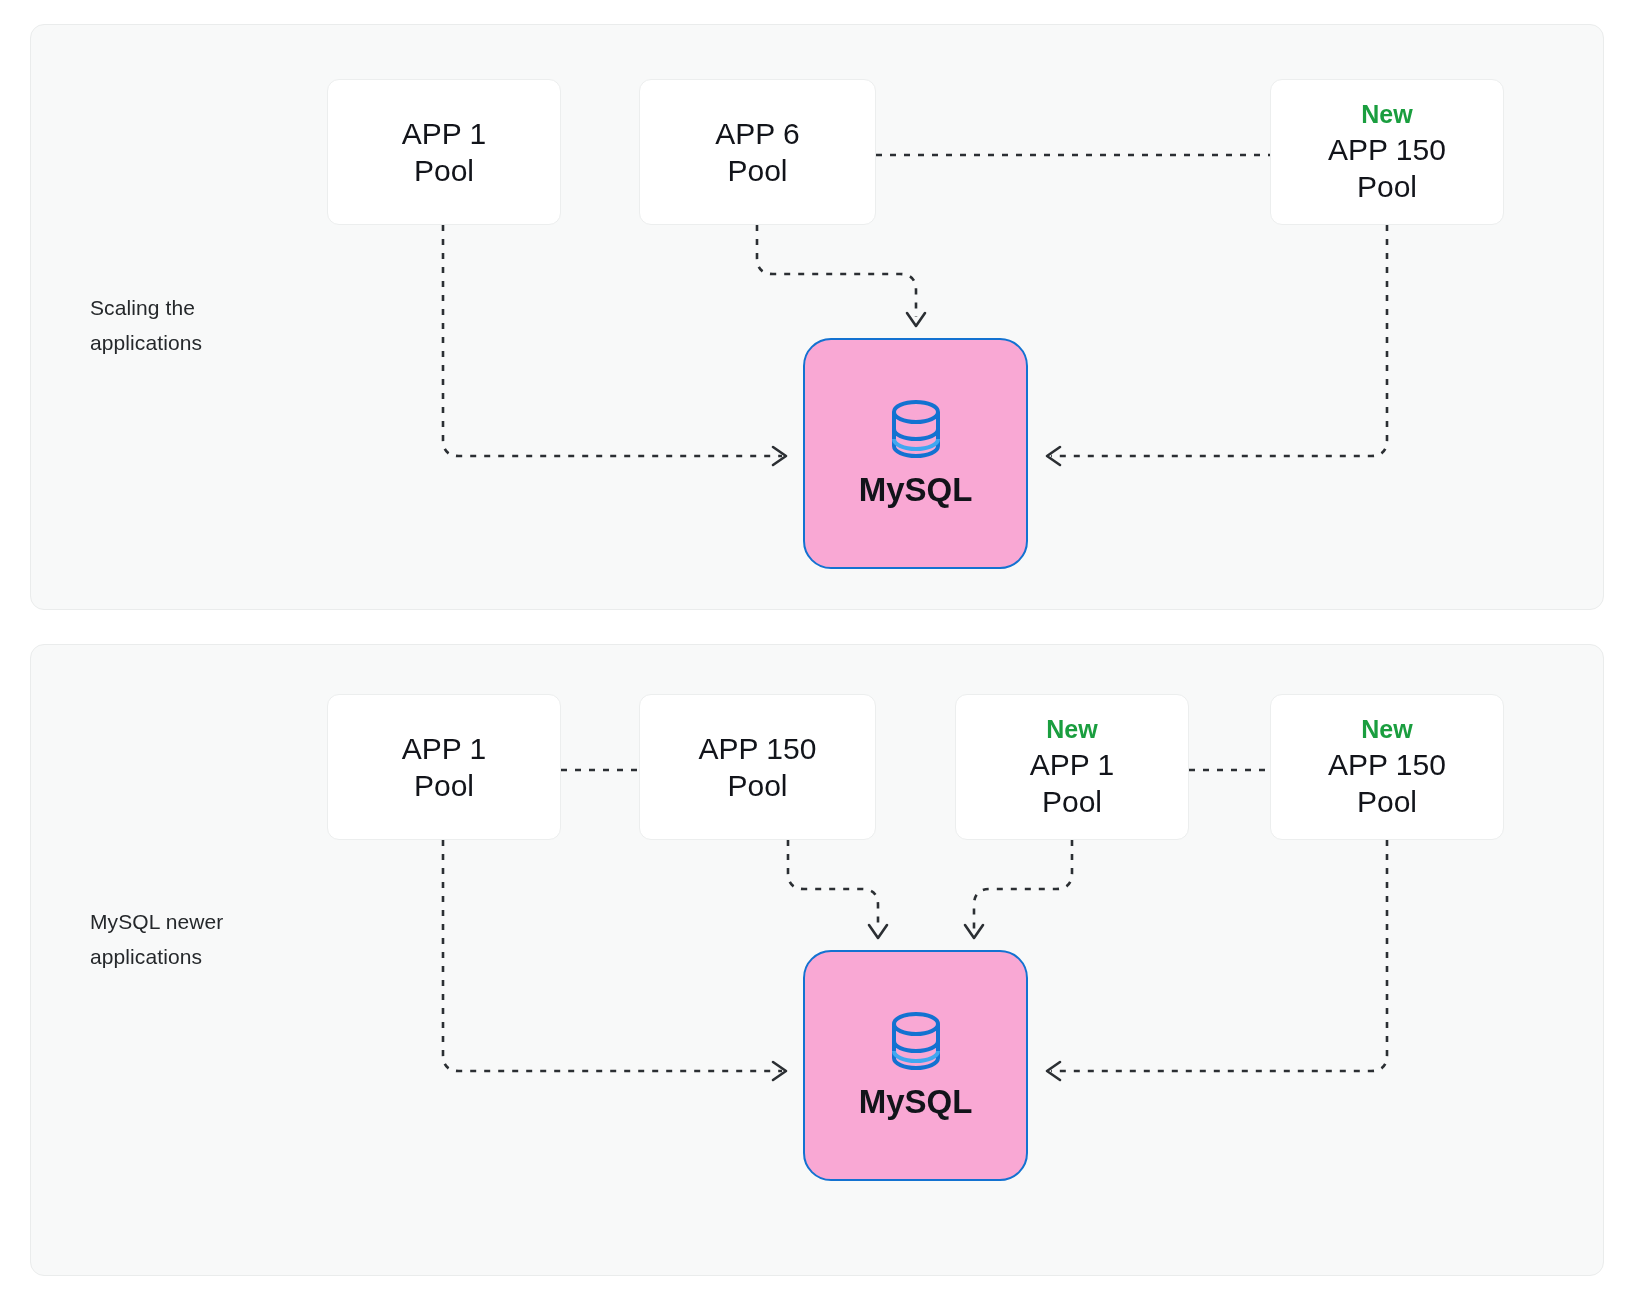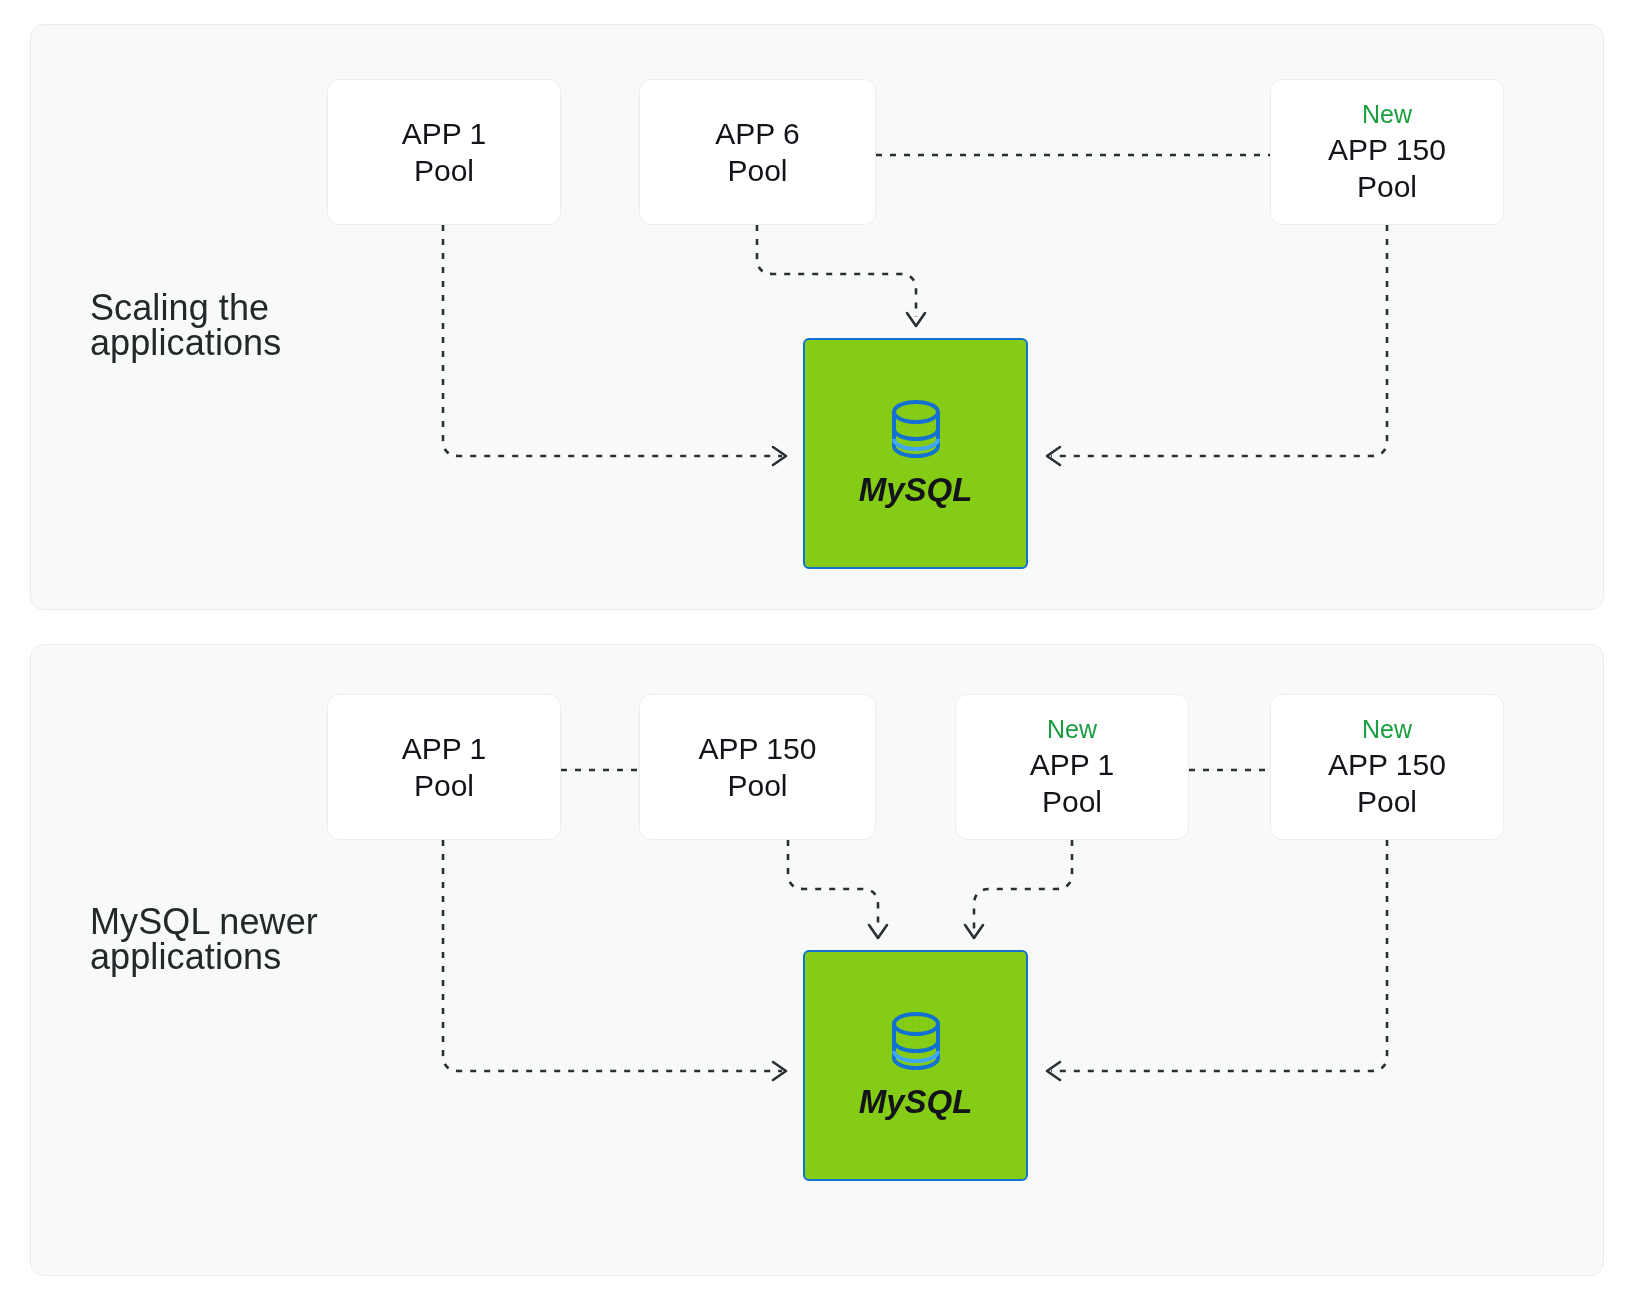--- a/index.html
+++ b/index.html
@@ -19,21 +19,21 @@
     background: #f8f9f9;
     border: 1px solid #eaecec;
     border-radius: 14px;
     box-sizing: border-box;
   }
   #panel-top    { left: 30px;  top: 24px;  width: 1574px; height: 586px; }
   #panel-bottom { left: 30px;  top: 644px; width: 1574px; height: 632px; }
 
   .panel-label {
     position: absolute;
-    font-size: 36px;
+    font-size: 21px;
     line-height: 35px;
     color: #25282b;
     letter-spacing: 0.1px;
     white-space: pre-line;
   }
   #label-top    { left: 90px; top: 290px; }
   #label-bottom { left: 90px; top: 904px; }
 
   .app-box {
     position: absolute;
@@ -42,44 +42,43 @@
     border-radius: 12px;
     box-sizing: border-box;
     display: flex;
     flex-direction: column;
     align-items: center;
     justify-content: center;
   }
   .app-new {
     color: #1a9e3f;
     font-size: 25px;
-    font-weight: 400;
+    font-weight: 700;
     line-height: 30px;
     margin-bottom: 2px;
   }
   .app-title {
     color: #12141a;
     font-size: 30px;
     font-weight: 400;
     line-height: 37px;
     text-align: center;
     white-space: pre-line;
   }
 
   .db-box {
     position: absolute;
-    background: #84cc16;
+    background: #f9a8d4;
     border: 2.5px solid #1372d1;
-    border-radius: 6px;
+    border-radius: 28px;
     box-sizing: border-box;
     display: flex;
     flex-direction: column;
     align-items: center;
     justify-content: center;
-    font-style: italic;
   }
   .db-label {
     color: #12141a;
     font-size: 33px;
     font-weight: 700;
     line-height: 40px;
     margin-top: 10px;
   }
   .db-icon { width: 56px; height: 62px; display: block; }
 

